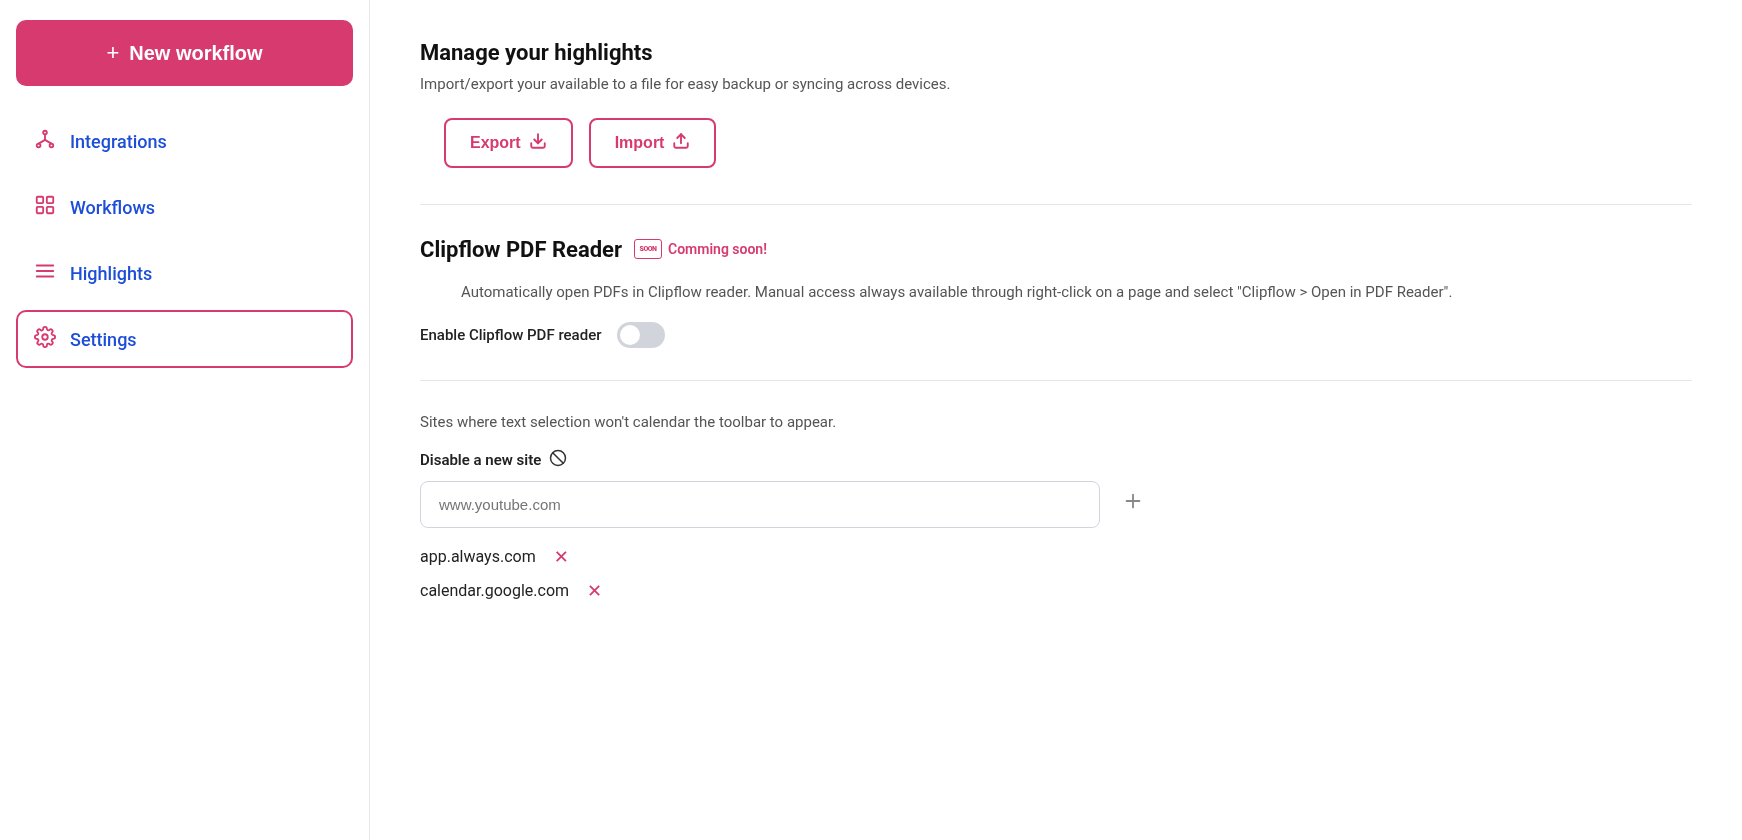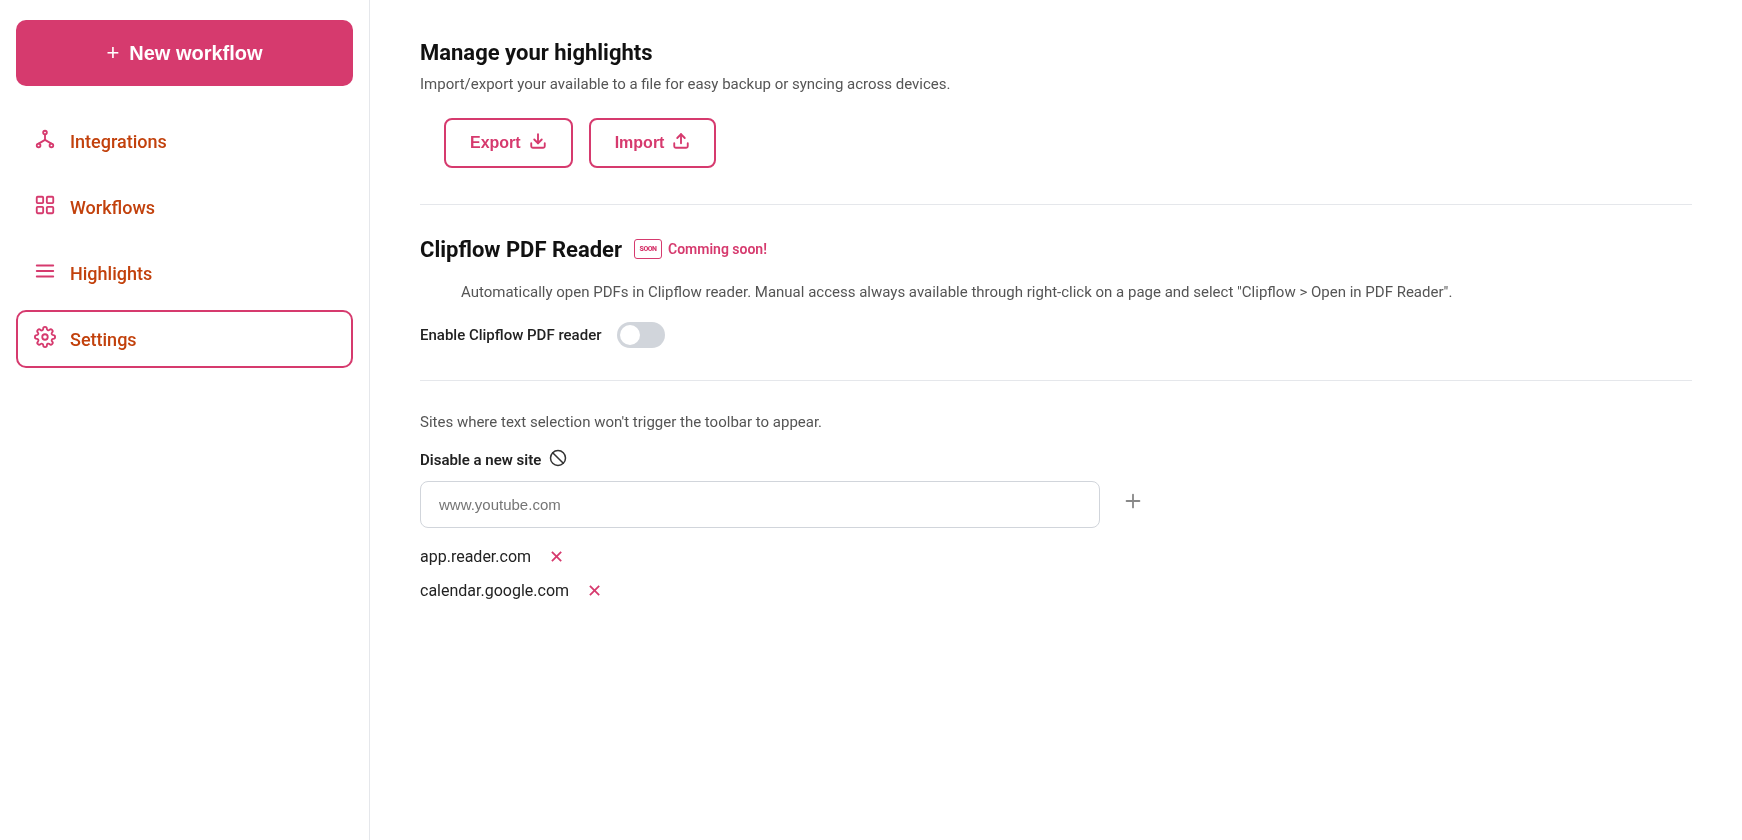--- a/index.html
+++ b/index.html
@@ -47,21 +47,21 @@
     }
 
     .sidebar-item {
       display: flex;
       align-items: center;
       gap: 14px;
       padding: 14px 16px;
       border-radius: 10px;
       cursor: pointer;
       font-size: 18px;
-      color: #c2410c;
+      color: #1d4ed8;
       font-weight: 500;
       border: 2px solid transparent;
       transition: background 0.15s;
     }
 
     .sidebar-item.active {
       border: 2px solid #d63a6e;
       background: #fff;
     }
 
@@ -381,42 +381,42 @@
     <p class="pdf-desc">Automatically open PDFs in Clipflow reader. Manual access always available through right-click on a page and select "Clipflow &gt; Open in PDF Reader".</p>
     <div class="toggle-row">
       <span class="toggle-label">Enable Clipflow PDF reader</span>
       <button class="toggle" aria-label="Enable Clipflow PDF reader toggle"></button>
     </div>
   </section>
 
   <hr class="divider">
 
   <section class="section">
-    <p class="disabled-sites-desc">Sites where text selection won't trigger the toolbar to appear.</p>
+    <p class="disabled-sites-desc">Sites where text selection won't calendar the toolbar to appear.</p>
     <div class="disable-new-site-label">
       <span>Disable a new site</span>
       <span>
         <svg width="18" height="18" viewBox="0 0 24 24" fill="none" stroke="#333" stroke-width="2" stroke-linecap="round" stroke-linejoin="round">
           <circle cx="12" cy="12" r="10"></circle>
           <line x1="4.93" y1="4.93" x2="19.07" y2="19.07"></line>
         </svg>
       </span>
     </div>
     <div class="input-row">
       <input type="text" class="site-input" placeholder="www.youtube.com" style="">
       <button class="add-btn">
         <svg width="22" height="22" viewBox="0 0 24 24" fill="none" stroke="#888" stroke-width="2" stroke-linecap="round">
           <line x1="12" y1="5" x2="12" y2="19"></line>
             <line x1="5" y1="12" x2="19" y2="12"></line>
         </svg>
       </button>
     </div>
     <div class="site-list">
       <div class="site-item">
-        <span>app.reader.com</span>
+        <span>app.always.com</span>
         <button class="remove-btn">✕</button>
       </div>
       <div class="site-item">
         <span>calendar.google.com</span>
         <button class="remove-btn">✕</button>
       </div>
     </div>
   </section>
 
 </main>

